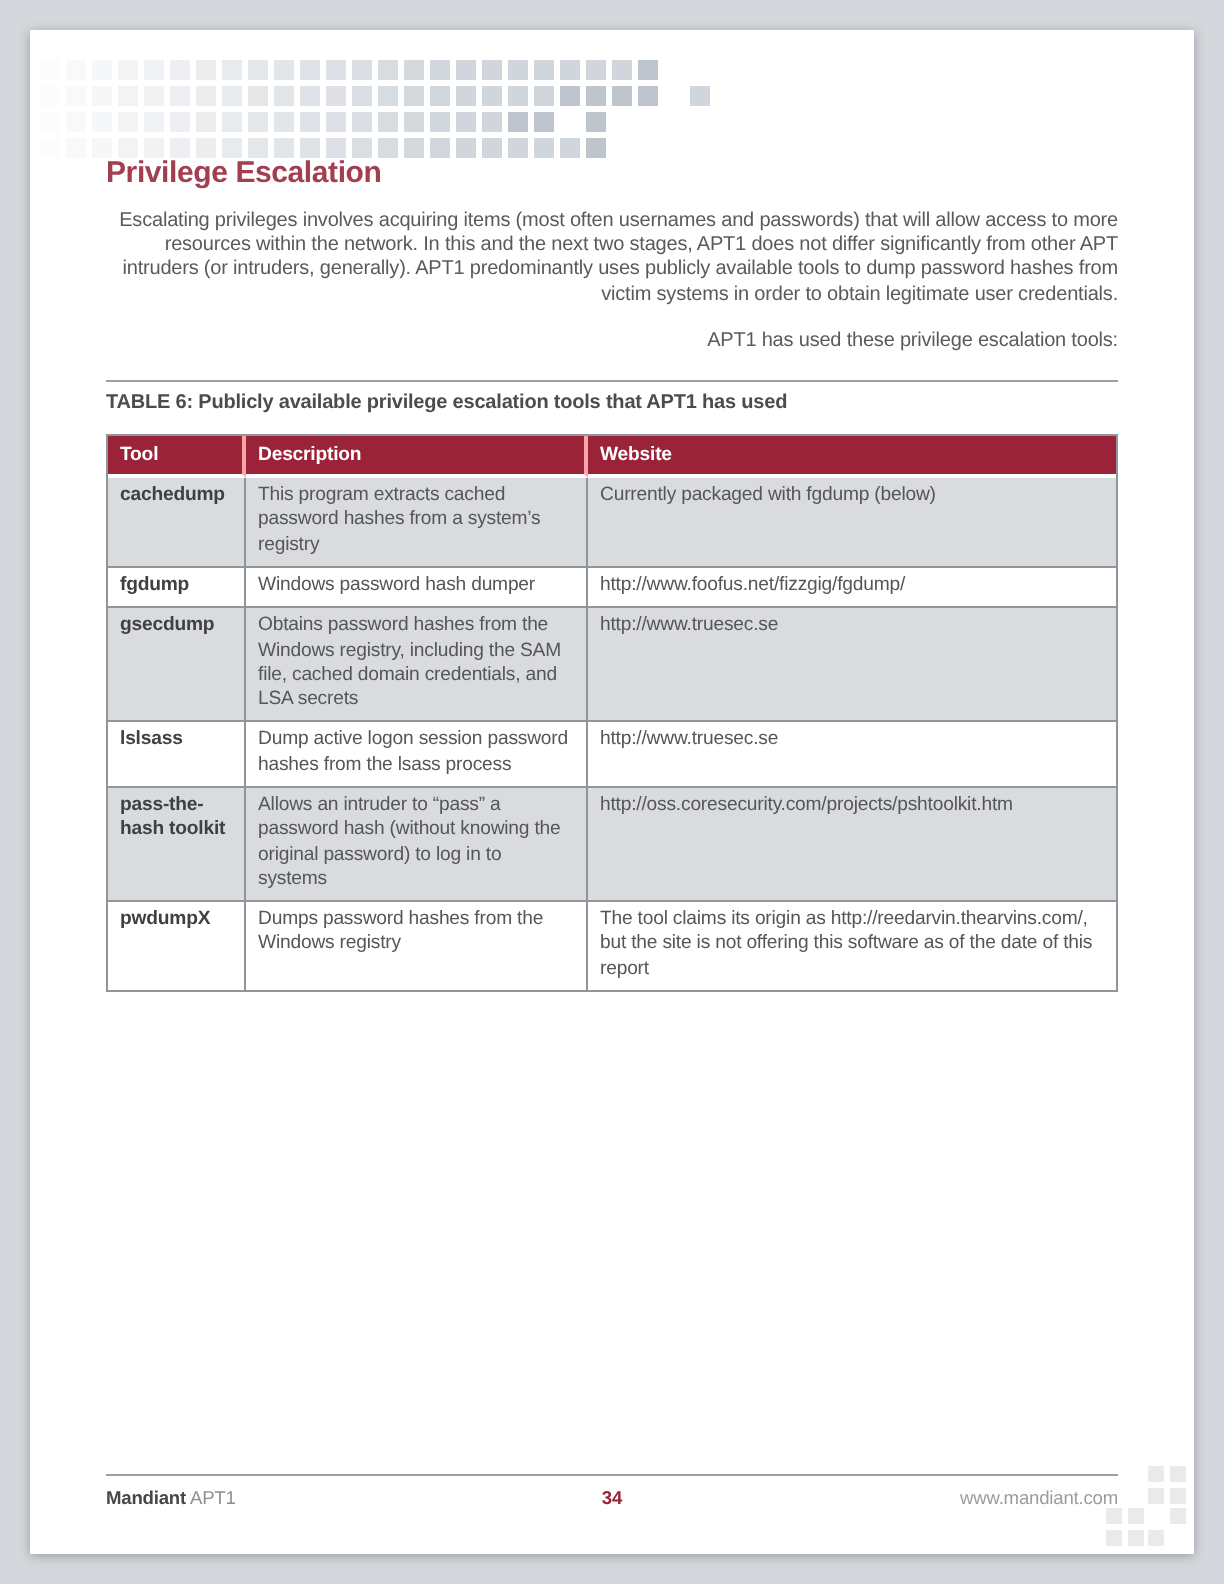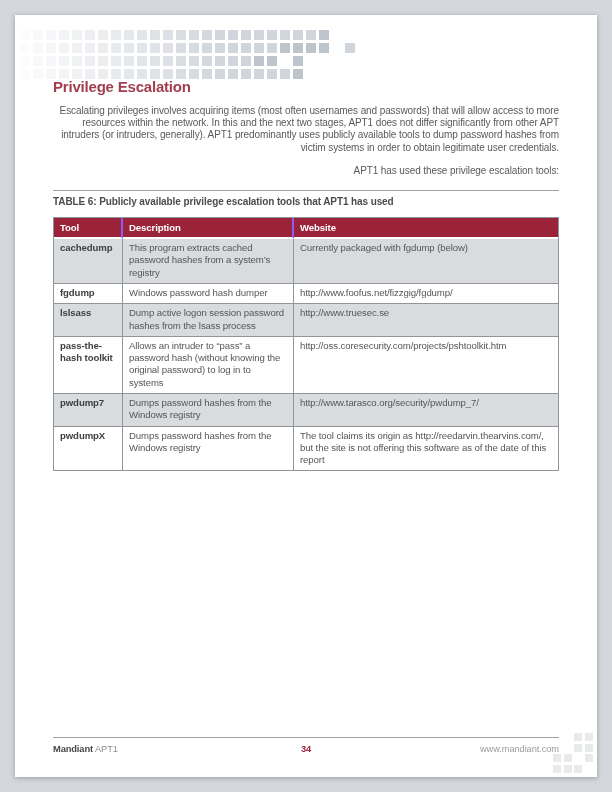--- a/index.html
+++ b/index.html
@@ -45,21 +45,21 @@
     margin-top:10px; width:100%; border-collapse:separate; border-spacing:0;
     table-layout:fixed; border:1px solid #8f959b;
   }
   table.tools col.c-tool { width:69px; }
   table.tools col.c-desc { width:171px; }
   table.tools th {
     background:#9b2339; color:#ffffff; text-align:left;
     font-size:9.6px; letter-spacing:-0.1px; font-weight:bold;
     padding:4px 6px 4px 6px; border-bottom:2px solid #ffffff;
   }
-  table.tools th.sep { border-right:2px solid #8b5cf6; }
+  table.tools th.sep { border-right:2px solid #fca5a5; }
   table.tools td {
     font-size:9.6px; line-height:12.3px; letter-spacing:-0.1px;
     color:#55565a; vertical-align:top;
     padding:3px 6px 4px 6px; border-bottom:1px solid #8f959b;
   }
   table.tools td.sep { border-right:1px solid #8f959b; }
   table.tools tr:last-child td { border-bottom:none; }
   table.tools tbody tr:nth-child(odd) td { background:#d9dbdd; }
   table.tools tbody tr:nth-child(even) td { background:#ffffff; }
   table.tools td.tool-name { font-weight:bold; color:#3f4044; }
@@ -212,33 +212,33 @@
           <td class="tool-name sep">cachedump</td>
           <td class="sep">This program extracts cached password hashes from a system’s registry</td>
           <td>Currently packaged with fgdump (below)</td>
         </tr>
         <tr>
           <td class="tool-name sep">fgdump</td>
           <td class="sep">Windows password hash dumper</td>
           <td>http://www.foofus.net/fizzgig/fgdump/</td>
         </tr>
         <tr>
+          <td class="tool-name sep">gsecdump</td>
+          <td class="sep">Obtains password hashes from the Windows registry, including the SAM file, cached domain credentials, and LSA secrets</td>
+          <td>http://www.truesec.se</td>
+        </tr>
+        <tr>
           <td class="tool-name sep">lslsass</td>
           <td class="sep">Dump active logon session password hashes from the lsass process</td>
           <td>http://www.truesec.se</td>
         </tr>
         <tr>
           <td class="tool-name sep">pass-the-hash toolkit</td>
           <td class="sep">Allows an intruder to “pass” a password hash (without knowing the original password) to log in to systems</td>
           <td>http://oss.coresecurity.com/projects/pshtoolkit.htm</td>
-        </tr>
-        <tr>
-          <td class="tool-name sep">pwdump7</td>
-          <td class="sep">Dumps password hashes from the Windows registry</td>
-          <td>http://www.tarasco.org/security/pwdump_7/</td>
         </tr>
         <tr>
           <td class="tool-name sep">pwdumpX</td>
           <td class="sep">Dumps password hashes from the Windows registry</td>
           <td>The tool claims its origin as http://reedarvin.thearvins.com/, but the site is not offering this software as of the date of this report</td>
         </tr>
       </tbody>
     </table>
   </div>
 

